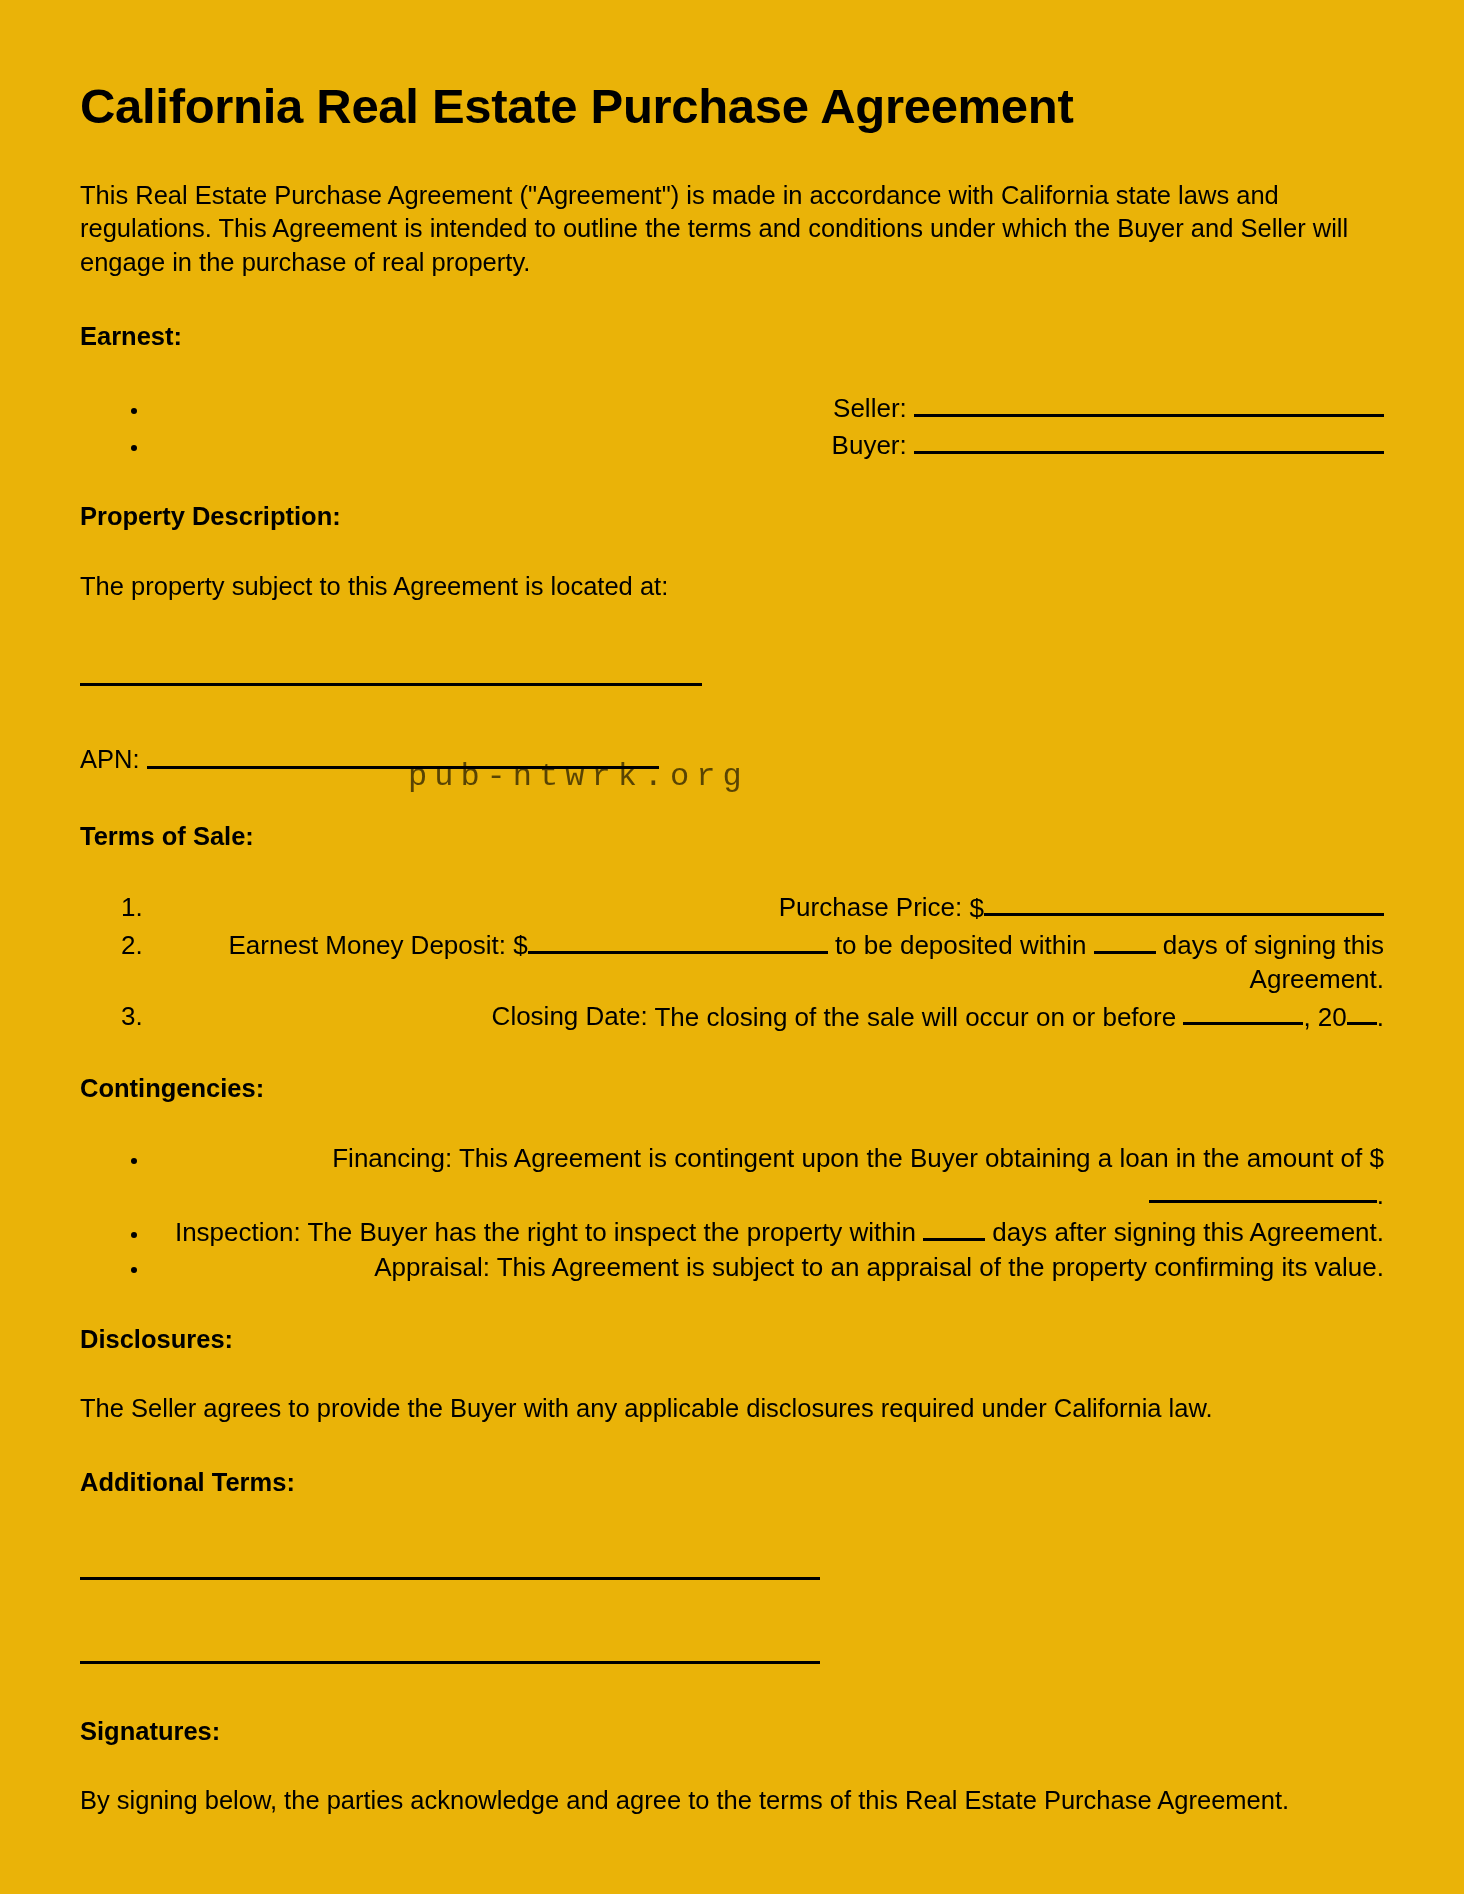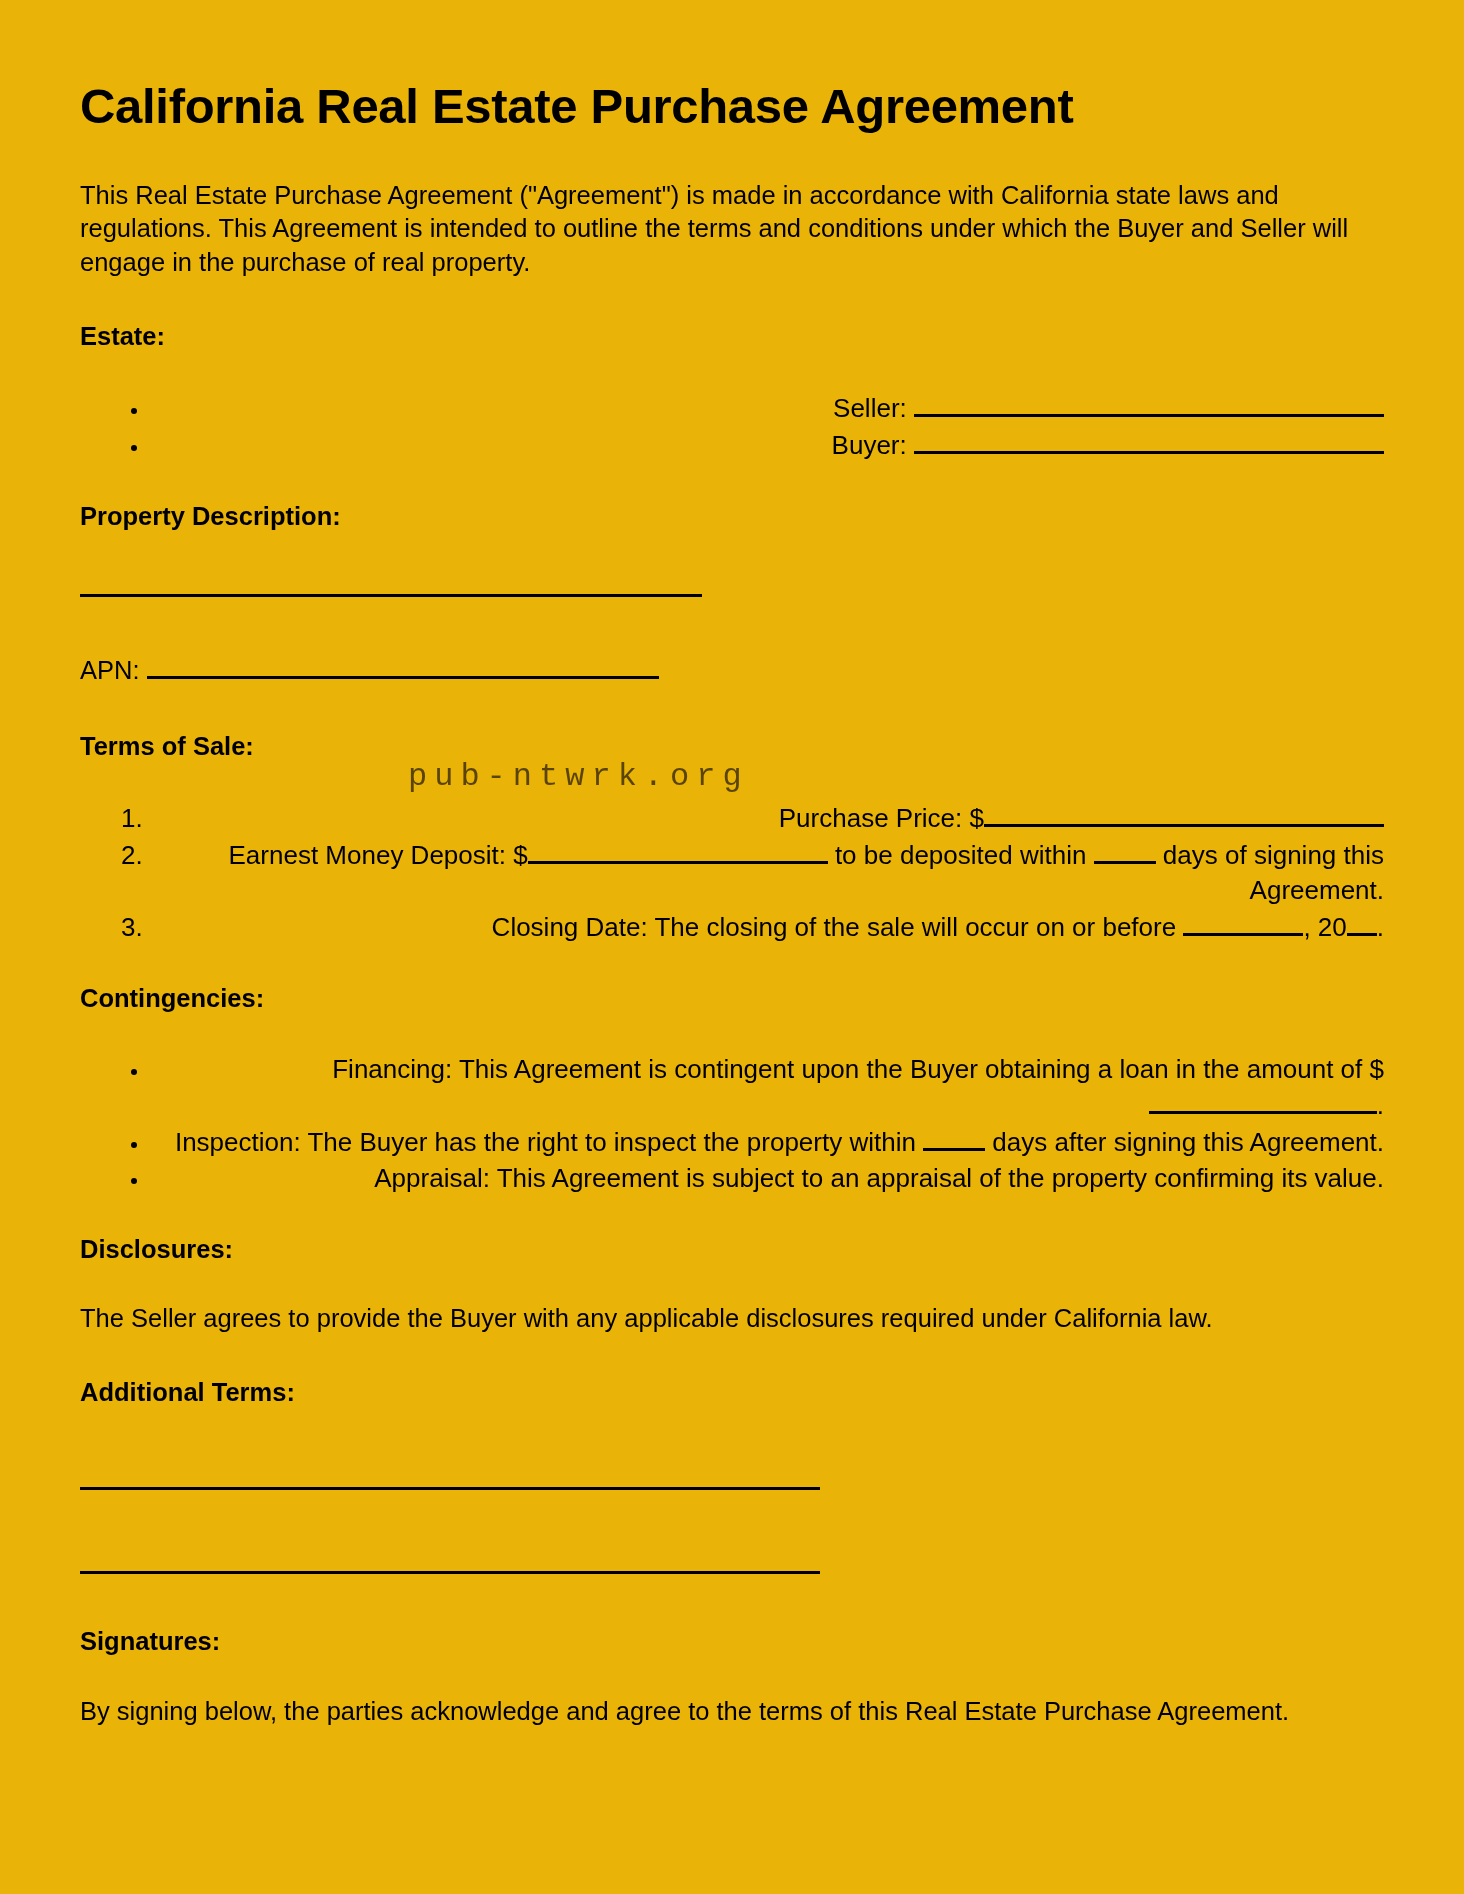--- a/index.html
+++ b/index.html
@@ -98,29 +98,30 @@
 </style>
 </head>
 <body>
 
 <div class="page">
 
   <h1 class="doc-title">California Real Estate Purchase Agreement</h1>
 
   <p class="body-text">This Real Estate Purchase Agreement ("Agreement") is made in accordance with California state laws and regulations. This Agreement is intended to outline the terms and conditions under which the Buyer and Seller will engage in the purchase of real property.</p>
 
-  <h2 class="section-heading">Estate:</h2>
+  <h2 class="section-heading">Earnest:</h2>
 
   <ul class="doc-list">
     <li><span>Seller:</span> <span class="blank-long w-seller"></span></li>
     <li><span>Buyer:</span> <span class="blank-long w-buyer"></span></li>
   </ul>
 
   <h2 class="section-heading">Property Description:</h2>
 
+  <p class="body-text" style="margin-bottom:56px;">The property subject to this Agreement is located at:</p>
 
   <div class="rule-line spacer-line"><span class="blank-long w-address"></span></div>
 
   <div class="rule-line" style="margin-bottom:42px;"><span>APN:</span> <span class="blank-long w-apn"></span></div>
 
   <h2 class="section-heading">Terms of Sale:</h2>
 
   <ol class="doc-list">
     <li><b>Purchase Price:</b><span> $</span><span class="blank-long w-price"></span></li>
     <li><b>Earnest Money Deposit:</b><span> $</span><span class="blank-long w-deposit"></span><span> to be deposited within </span><span class="blank-long w-short"></span><span> days of signing this Agreement.</span></li>

